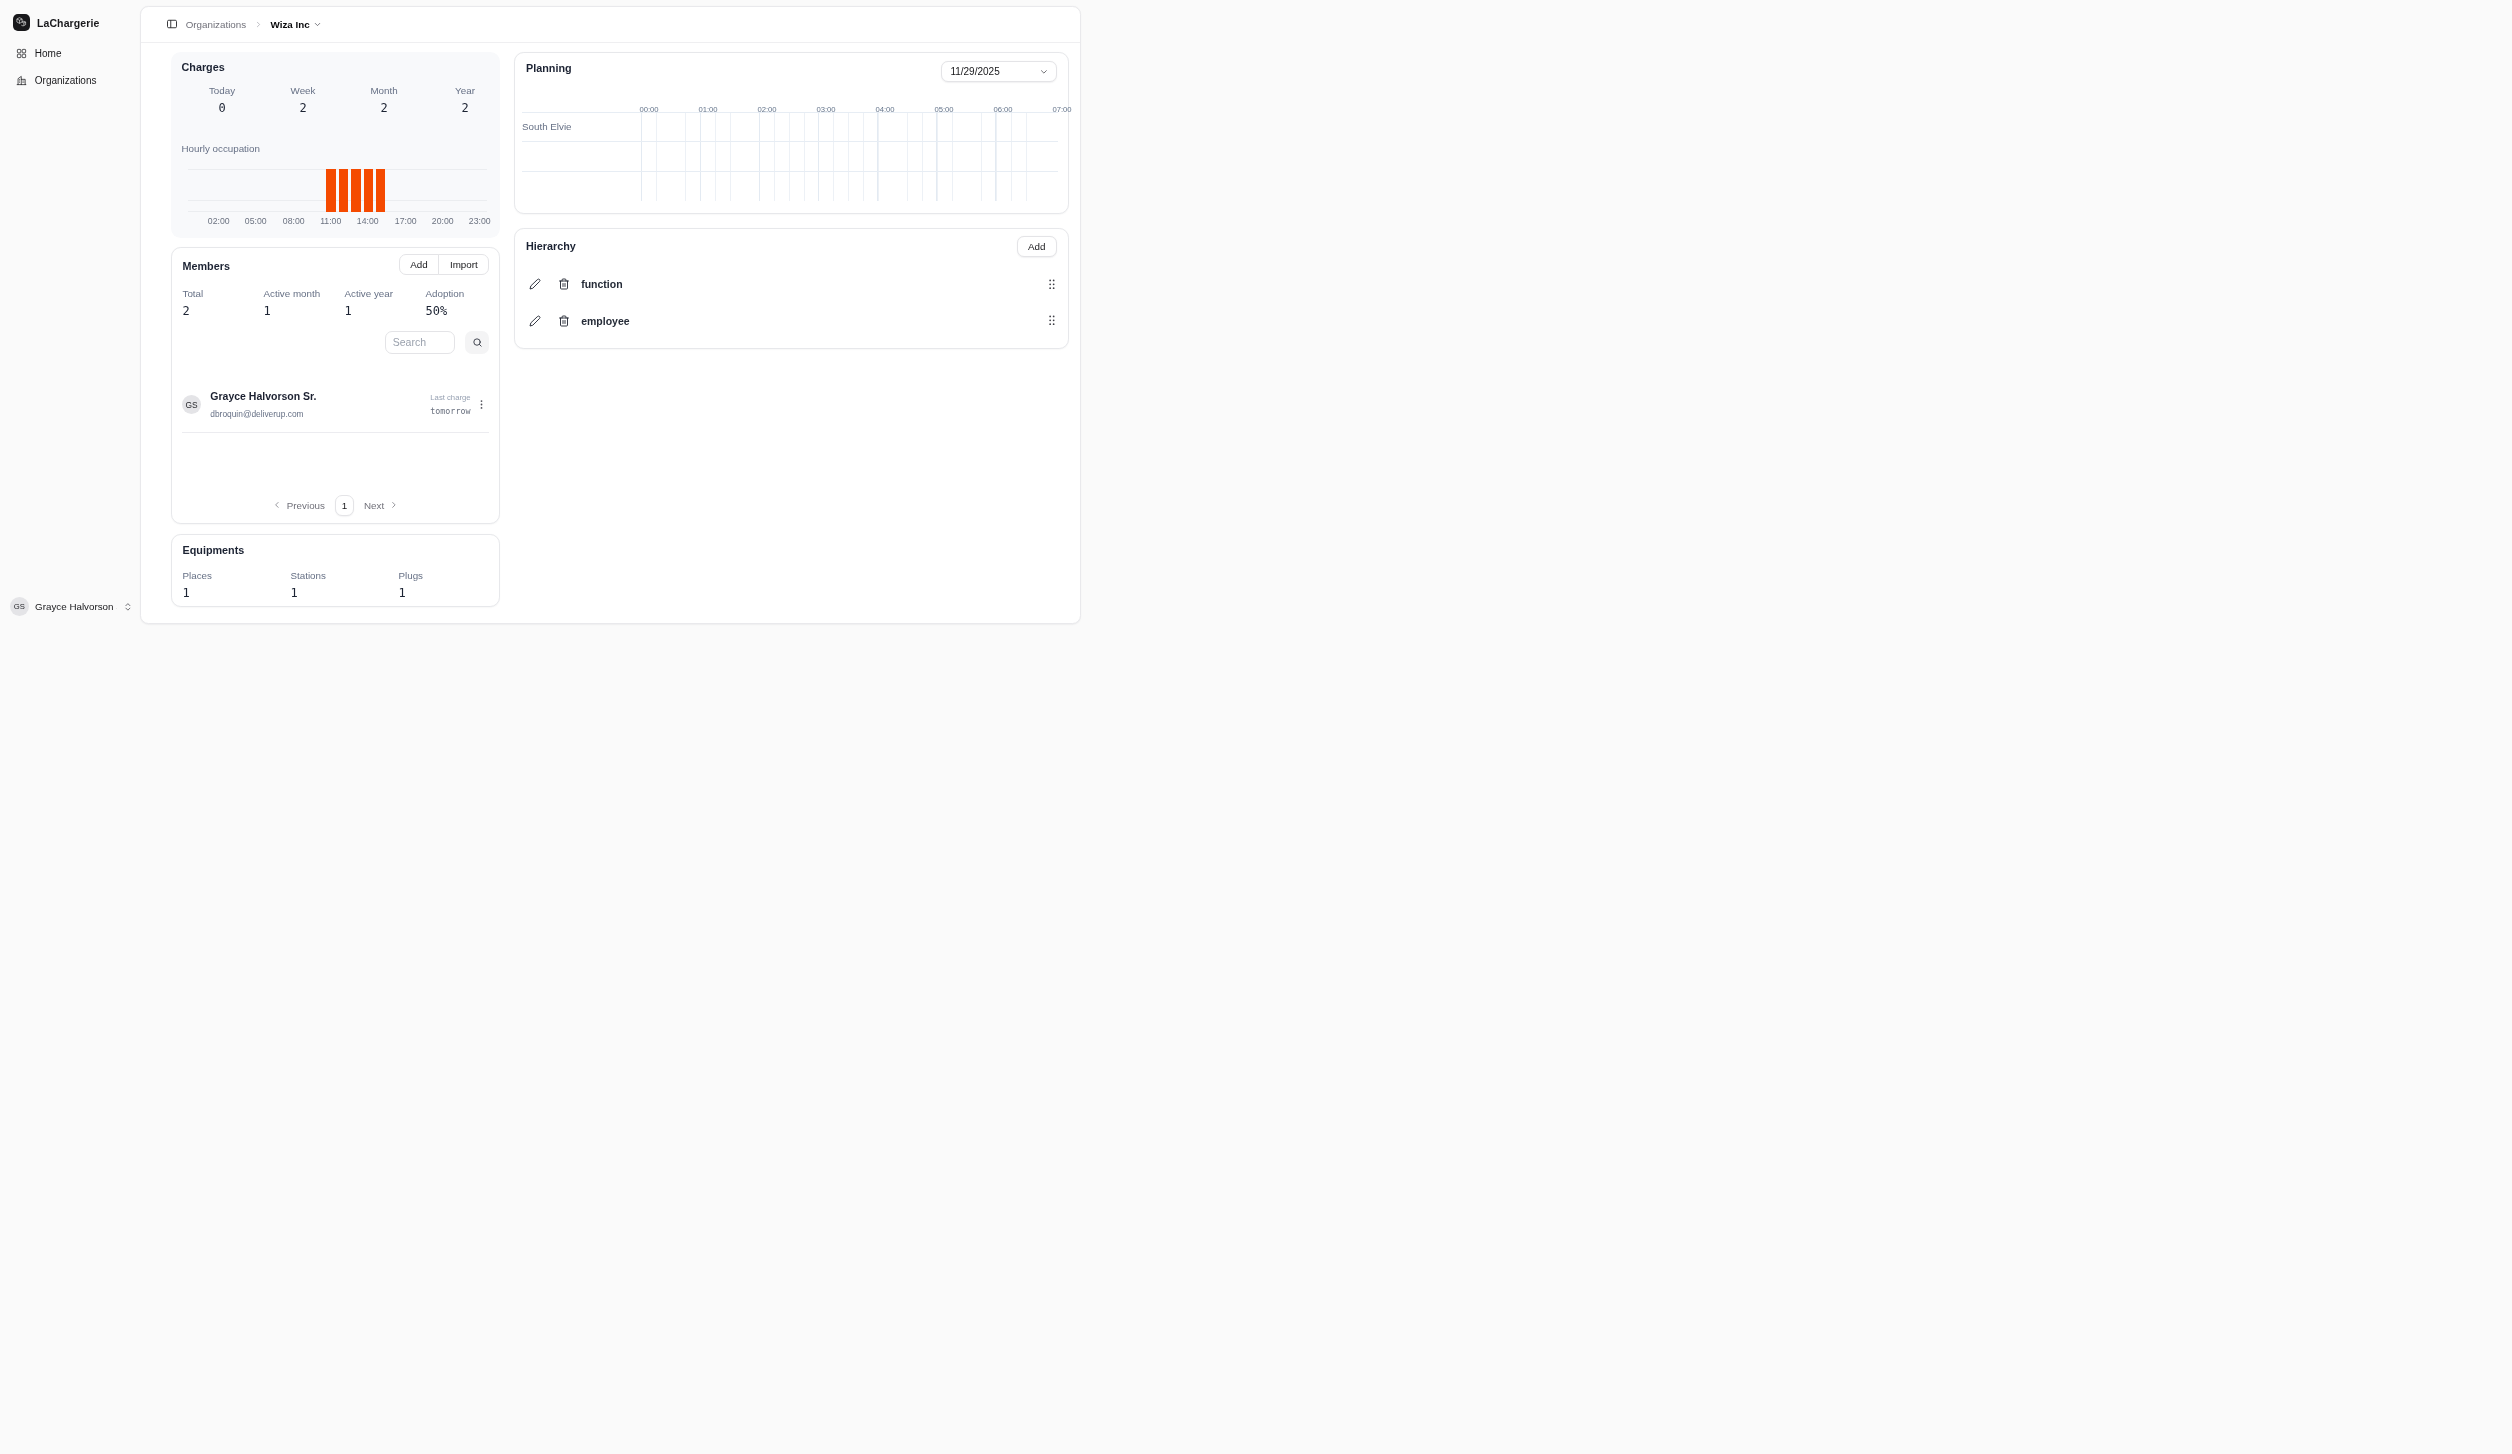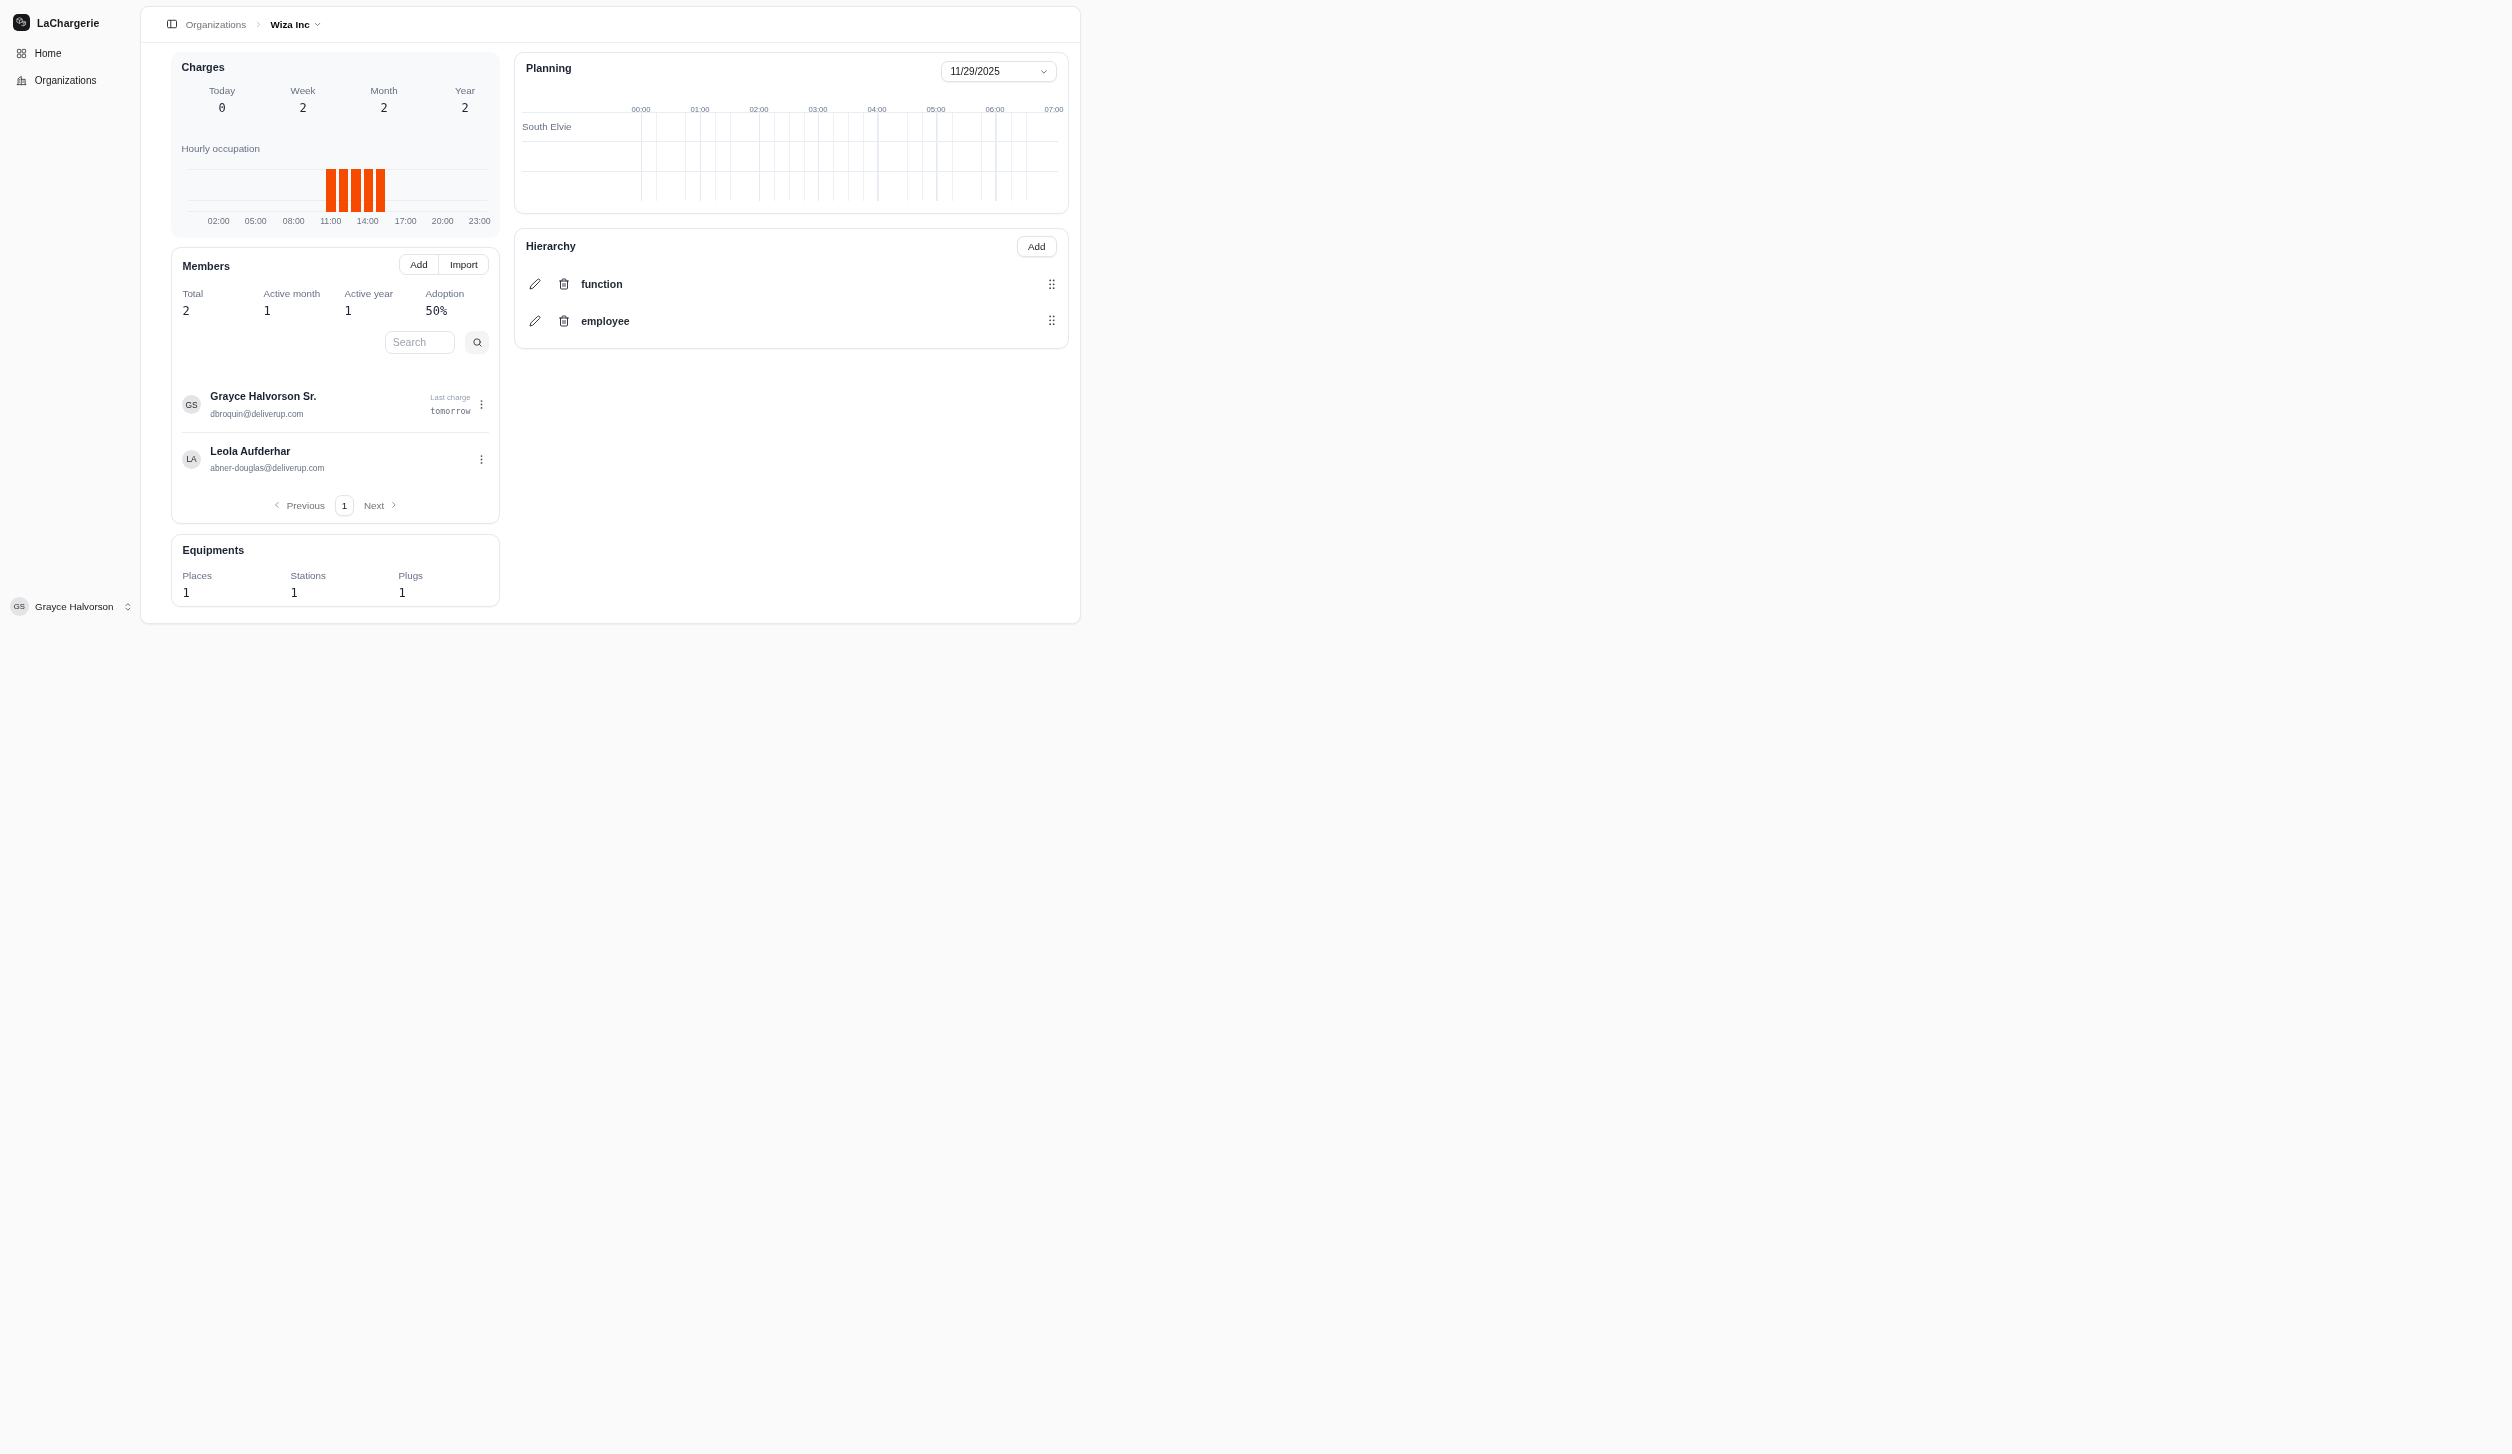--- a/index.html
+++ b/index.html
@@ -66,21 +66,21 @@
   .mlast .l1{font-size:7.7px;color:#98a2b3;}
   .mlast .l2{font-size:8.4px;color:#6b7280;margin-top:4.2px;}
   .kebab{width:11px;height:11px;margin-right:2.1px;cursor:pointer;flex:none;}
   .mdivider{height:0.7px;background:#ececf0;}
   .pager{position:absolute;left:0;right:0;display:flex;align-items:center;justify-content:center;gap:9.8px;}
   .pager-link{display:flex;align-items:flex-start;gap:4.9px;font-size:9.8px;color:#71717a;cursor:pointer;}
   .page-btn{width:19.5px;height:21px;font-size:9.8px;}
   
   .plan-select{position:absolute;right:11px;top:8.4px;width:116px;height:21px;padding:0 7px 0 8.4px;
                justify-content:space-between;font-size:10px;gap:33px;}
-  .plan-hours{position:absolute;left:0;top:52px;right:0;height:9px;}
+  .plan-hours{position:absolute;left:8px;top:52px;right:0;height:9px;}
   .plan-hours span{position:absolute;transform:translateX(-50%);font-size:7.7px;color:#64748b;}
   .plan-gridlines{position:absolute;left:126px;top:59px;width:413px;height:89px;
       background:
         repeating-linear-gradient(to right,#e3eaf2 0 0.7px,transparent 0.7px 59px),
         repeating-linear-gradient(to right,#edf1f6 0 0.7px,transparent 0.7px 14.8px);}
   .plan-rows{position:absolute;left:7px;right:9.8px;top:59px;border-bottom:0.7px solid #e7edf4;}
   .plan-row{height:29.5px;border-top:0.7px solid #e7edf4;display:flex;align-items:center;}
   .plan-row span{font-size:9.8px;color:#667085;}
   
   .hier-rows{position:absolute;left:11px;right:11px;top:40px;}
@@ -296,36 +296,20 @@
               <svg width="11" height="11" viewBox="0 0 16 16">
                 <g fill="#52525b">
                   <circle cx="8" cy="3" r="1.3"></circle>
                   <circle cx="8" cy="8" r="1.3"></circle>
                   <circle cx="8" cy="13" r="1.3"></circle>
                 </g>
               </svg>
             </div>
           </div>
           <div class="mdivider"></div>
-          <div class="mrow">
-            <div class="avatar">LA</div>
-            <div class="minfo">
-              <div class="mname">Leola Aufderhar</div>
-              <div class="memail">abner-douglas@deliverup.com</div>
-            </div>
-            <div class="kebab">
-              <svg width="11" height="11" viewBox="0 0 16 16">
-                <g fill="#52525b">
-                  <circle cx="8" cy="3" r="1.3"></circle>
-                  <circle cx="8" cy="8" r="1.3"></circle>
-                  <circle cx="8" cy="13" r="1.3"></circle>
-                </g>
-              </svg>
-            </div>
-          </div>
         </div>
       <div class="pager" style="top:247px;">
         <span class="pager-link">
           <span>
             <svg width="9.8" height="9.8" viewBox="0 0 24 24" fill="none" stroke="#71717a" stroke-width="1.8" stroke-linecap="round" stroke-linejoin="round">
                 <path d="M15 6l-6 6 6 6"></path>
               </svg>
           </span>
           <span>Previous</span>
         </span>

